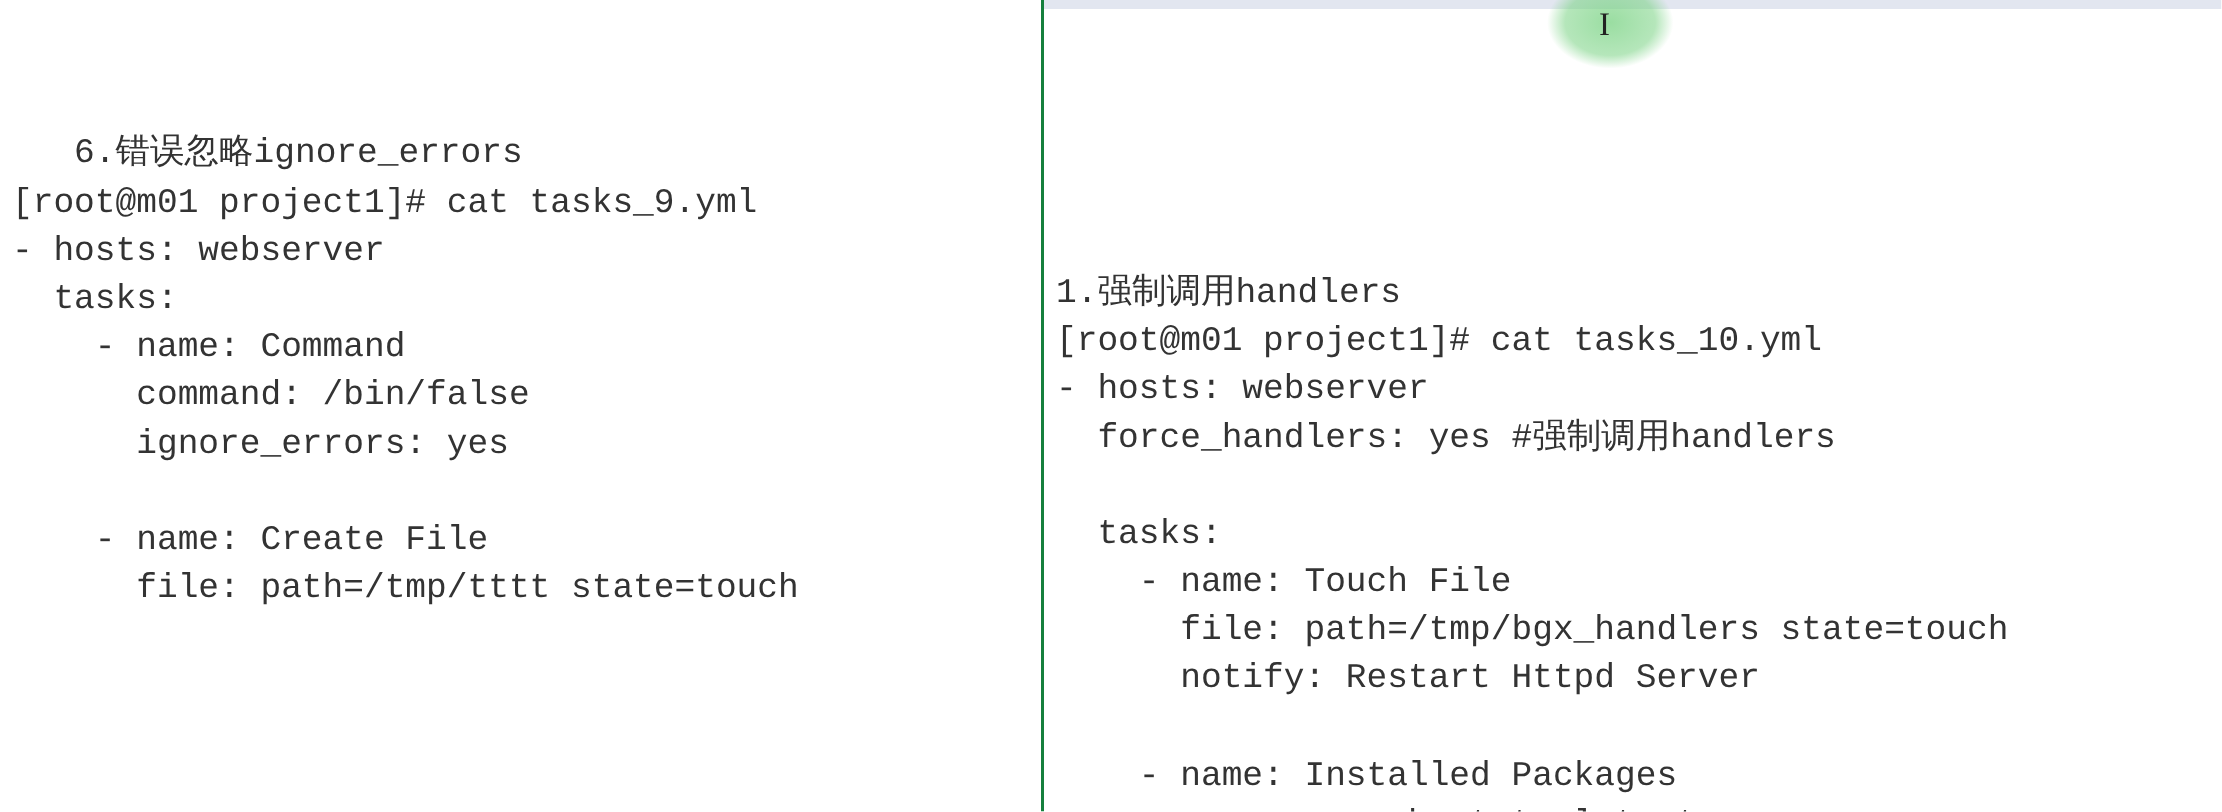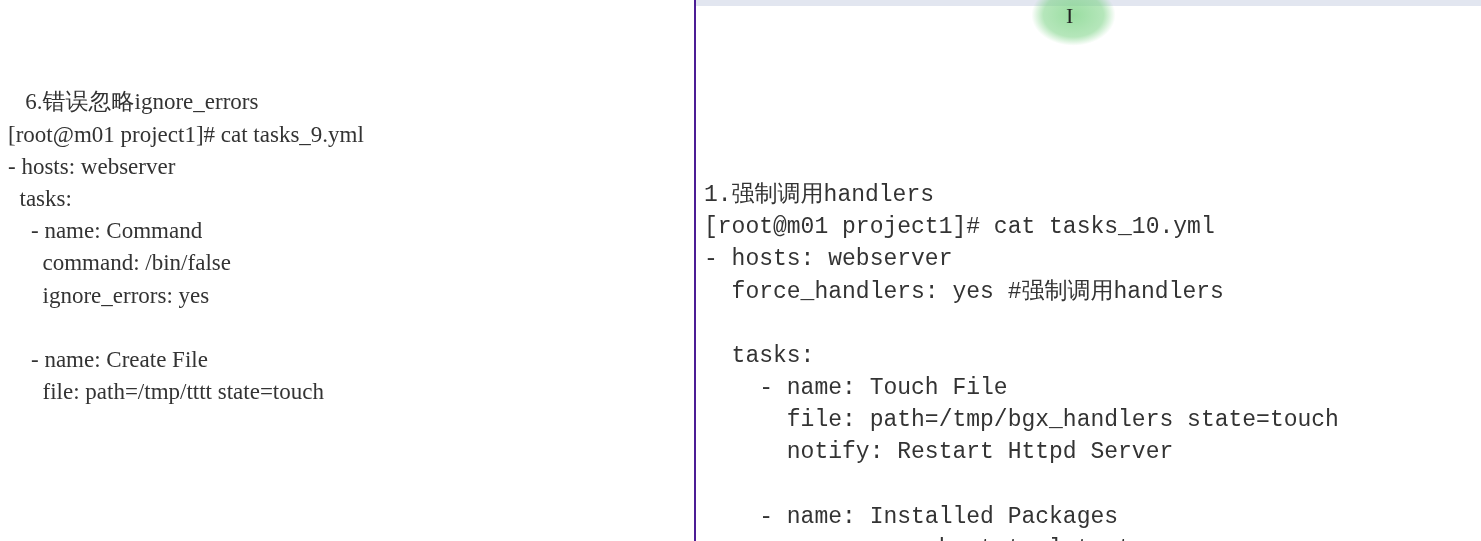--- a/index.html
+++ b/index.html
@@ -19,22 +19,21 @@
       height: 100%;
     }
     .pane {
       white-space: pre;
       padding: 8px 8px 8px 8px;
       line-height: 1.4;
       position: relative;
     }
     .left {
       width: 678px;
-      border-right: 2px solid #4c1d95;
-      font-family: Liberation Serif, serif;
+      border-right: 2px solid #15803d;
     }
     .right {
       flex: 1;
       position: relative;
     }
     .topbar {
       position: absolute;
       top: 0;
       left: 0;
       right: 0;

